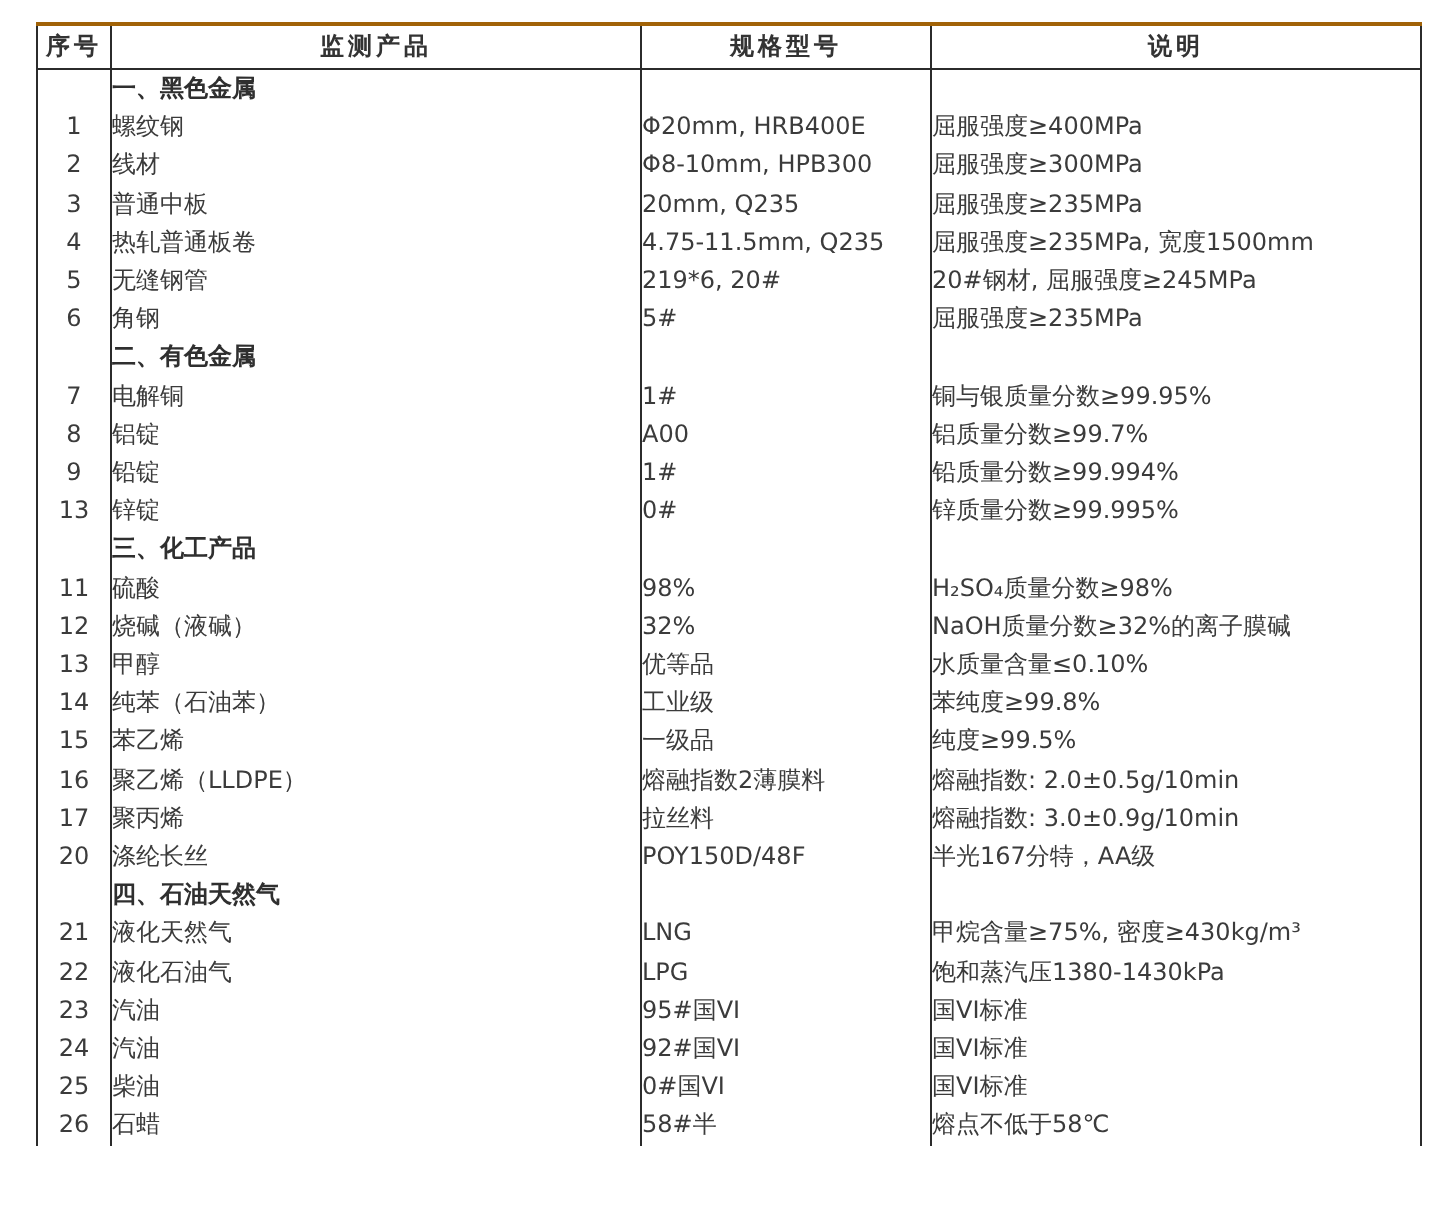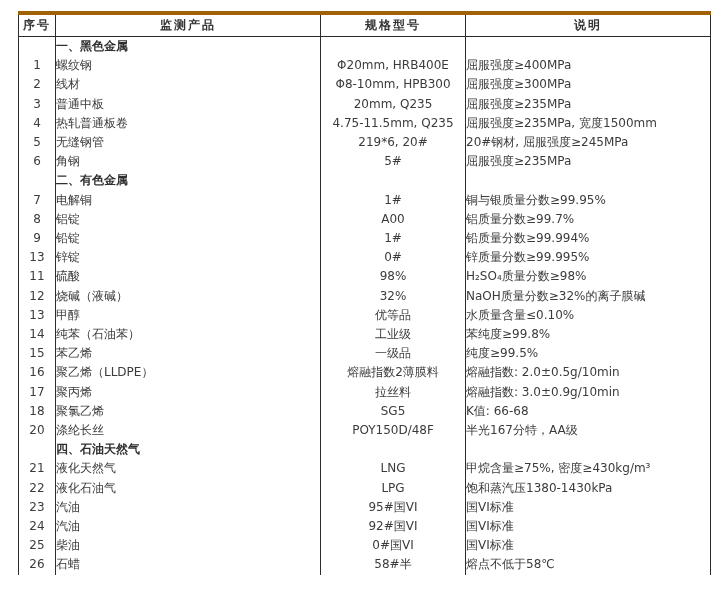--- a/index.html
+++ b/index.html
@@ -6,42 +6,42 @@
   .page{
     position:relative;
     width:728px;height:610px;
     background:#ffffff;
     overflow:hidden;
     font-family:"DejaVu Sans","Liberation Sans",sans-serif;
   }
   table.tbl{
     position:absolute;left:18px;top:11px;width:692px;
     border-collapse:collapse;table-layout:fixed;
-    border-top:4px solid #a16207;
+    border-top:2px solid #a16207;
     padding-left:36px;
   }
   .tbl th,.tbl td{
     padding:0;margin:0;
     font-size:12px;color:#3b3b3b;
     white-space:nowrap;overflow:hidden;
     border-left:1px solid #2b2b2b;
     vertical-align:middle;
   }
   .tbl th:last-child,.tbl td:last-child{border-right:1px solid #2b2b2b;margin-left:12px;}
   .tbl thead th{
     height:21px;line-height:21px;
     border-bottom:1px solid #2b2b2b;
     font-weight:bold;text-align:center;letter-spacing:2px;color:#333;
   }
   .tbl tbody td{height:19.2px;line-height:19.2px;}
   .c-no{text-align:center;color:#404040;}
   .c-prod-item{padding-left:42px;}
   .c-prod-section{padding-left:7px;}
   .section-title{font-weight:bold;color:#2f2f2f;margin-top:32px;}
-  .c-spec{padding-left:6px;text-align:center;}
+  .c-spec{padding-left:6px;}
   .c-note{padding-left:8px;}
 </style>
 </head>
 <body>
 
 <div class="page">
   <table class="tbl">
     <colgroup>
       <col style="width:37px">
       <col style="width:265px">
@@ -123,20 +123,26 @@
           <td class="c-spec">1#</td>
           <td class="c-note">铅质量分数≥99.994%</td>
         </tr>
         <tr>
           <td class="c-no">13</td>
           <td class="c-prod-item">锌锭</td>
           <td class="c-spec">0#</td>
           <td class="c-note">锌质量分数≥99.995%</td>
         </tr>
         <tr>
+          <td class="c-no"></td>
+          <td class="c-prod-section"><span class="section-title">三、化工产品</span></td>
+          <td class="c-spec"></td>
+          <td class="c-note"></td>
+        </tr>
+        <tr>
           <td class="c-no">11</td>
           <td class="c-prod-item">硫酸</td>
           <td class="c-spec">98%</td>
           <td class="c-note">H₂SO₄质量分数≥98%</td>
         </tr>
         <tr>
           <td class="c-no">12</td>
           <td class="c-prod-item">烧碱（液碱）</td>
           <td class="c-spec">32%</td>
           <td class="c-note">NaOH质量分数≥32%的离子膜碱</td>
@@ -163,26 +169,20 @@
           <td class="c-no">16</td>
           <td class="c-prod-item">聚乙烯（LLDPE）</td>
           <td class="c-spec">熔融指数2薄膜料</td>
           <td class="c-note">熔融指数: 2.0±0.5g/10min</td>
         </tr>
         <tr>
           <td class="c-no">17</td>
           <td class="c-prod-item">聚丙烯</td>
           <td class="c-spec">拉丝料</td>
           <td class="c-note">熔融指数: 3.0±0.9g/10min</td>
-        </tr>
-        <tr>
-          <td class="c-no">18</td>
-          <td class="c-prod-item">聚氯乙烯</td>
-          <td class="c-spec">SG5</td>
-          <td class="c-note">K值: 66-68</td>
         </tr>
         <tr>
           <td class="c-no">20</td>
           <td class="c-prod-item">涤纶长丝</td>
           <td class="c-spec">POY150D/48F</td>
           <td class="c-note">半光167分特，AA级</td>
         </tr>
         <tr>
           <td class="c-no"></td>
           <td class="c-prod-section"><span class="section-title">四、石油天然气</span></td>

